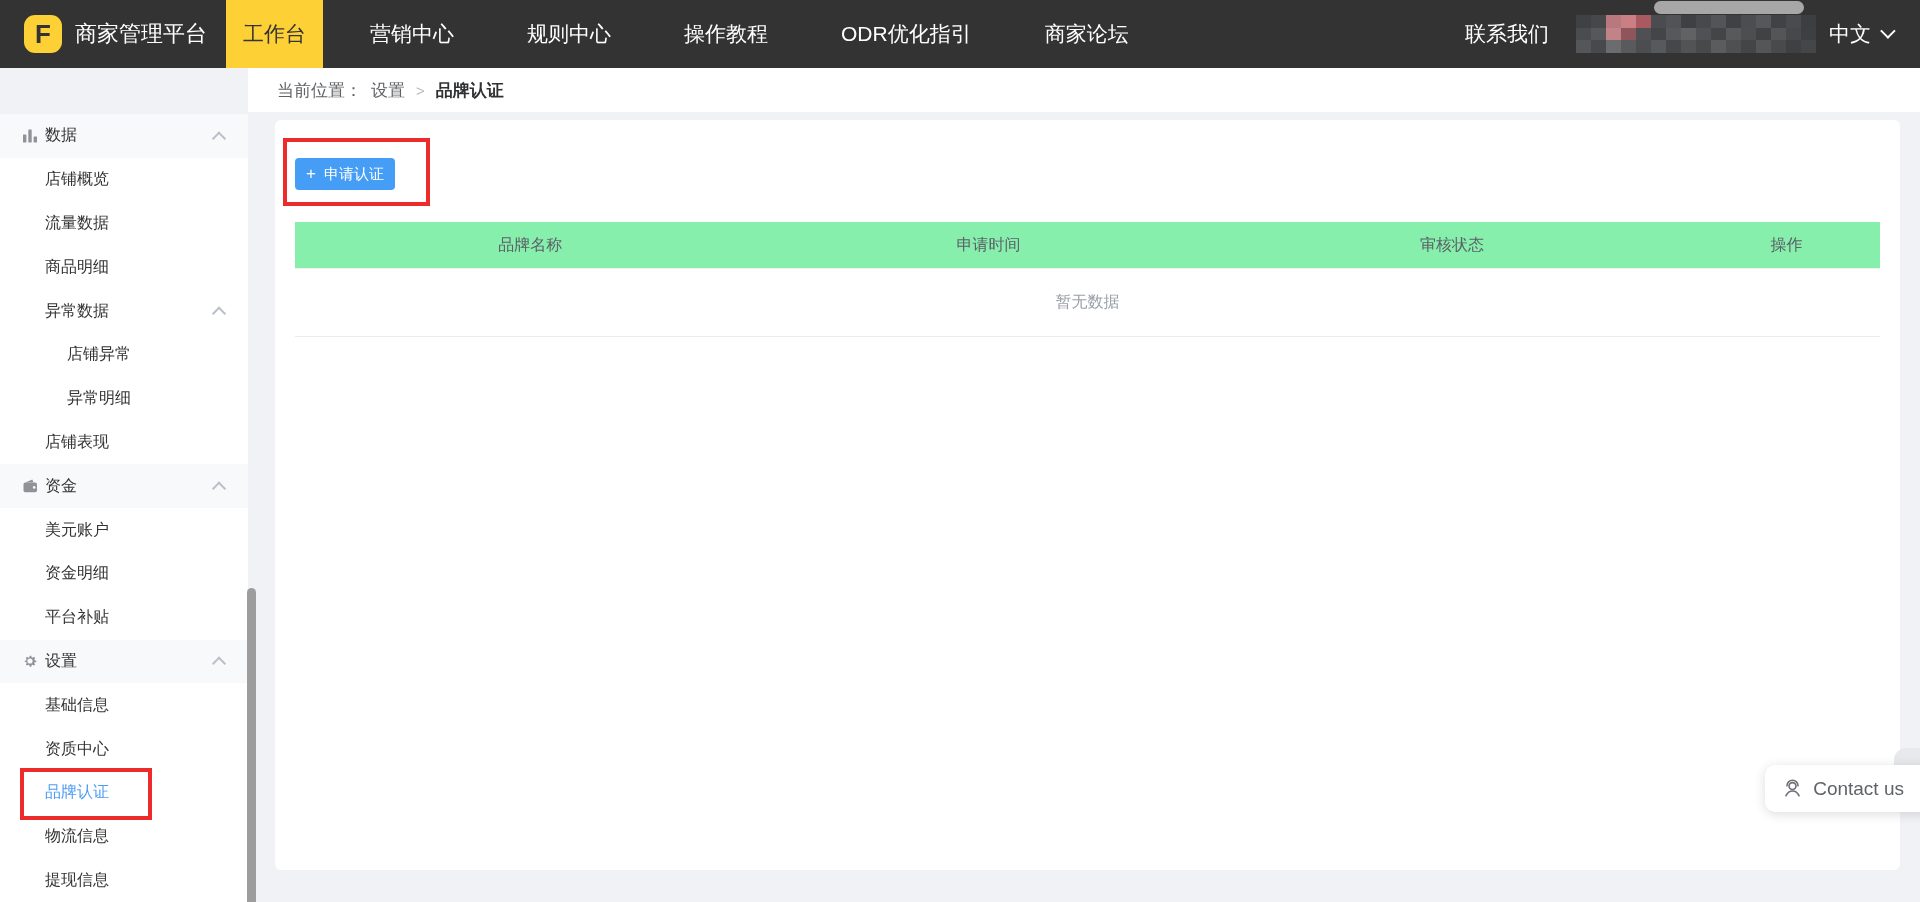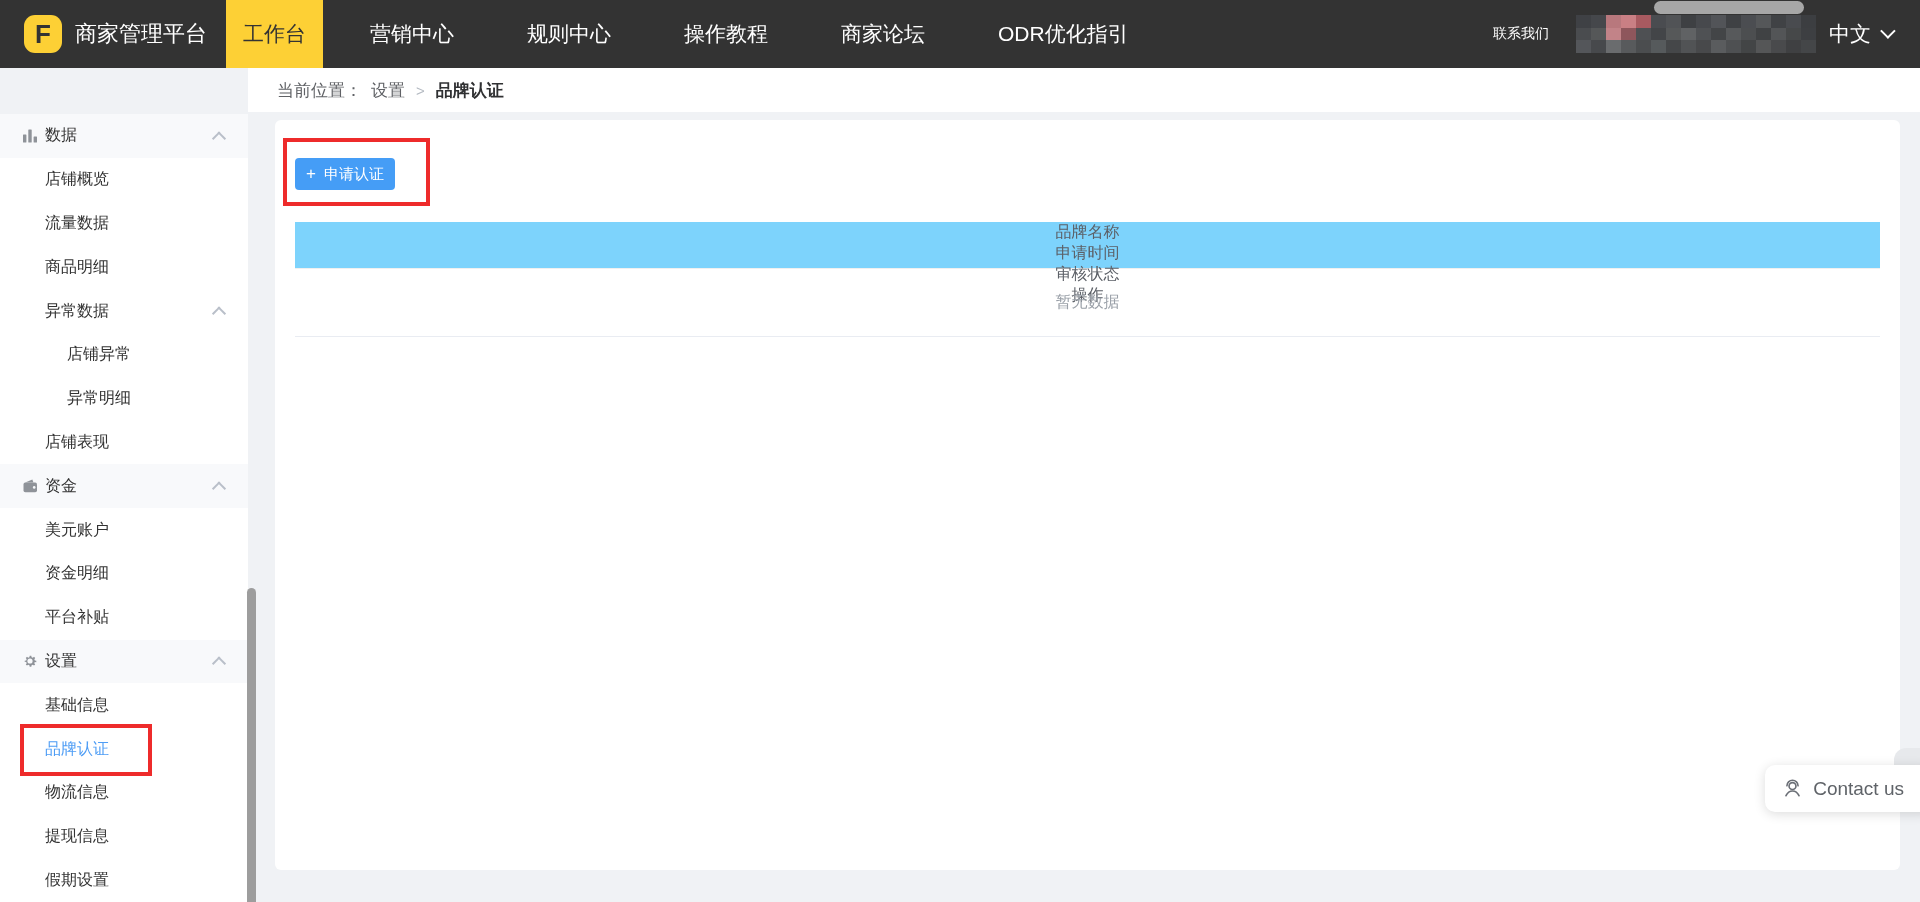--- a/index.html
+++ b/index.html
@@ -21,21 +21,21 @@
   .logo span{font-size:26px;font-weight:bold;color:#333;}
   .nav-title{font-size:22px;margin-left:13px;white-space:nowrap;}
   .nav-tabs{display:flex;height:68px;margin-left:19px;align-items:center;gap:21px;}
   .nav-tab{
     height:68px;display:flex;align-items:center;padding:0 17px;
     font-size:21px;color:#fff;cursor:pointer;white-space:nowrap;
   }
   .nav-tab:not(.active){padding:0 26px;justify-content:flex-end;}
   .nav-tab.active{background:#fdd035;color:#333;}
   .nav-right{margin-left:auto;display:flex;align-items:center;}
-  .contact-link{font-size:14px;white-space:nowrap;cursor:pointer;}
+  .contact-link{font-size:21px;white-space:nowrap;cursor:pointer;}
   .mosaic-wrap{position:relative;width:240px;height:38px;margin:0 13px 0 27px;}
   .mosaic{
     position:absolute;left:0;top:0;width:240px;height:38px;
     display:grid;grid-template-columns:repeat(16,1fr);grid-template-rows:repeat(3,1fr);
   }
   .mosaic div{width:100%;height:100%;}
   .mosaic-bar{
     position:absolute;top:-14px;left:78px;width:150px;height:13px;
     background:#bcbcbc;border-radius:7px;opacity:.85;
   }
@@ -90,21 +90,21 @@
     border:4px solid #ee2b2b;pointer-events:none;
   }
   .apply-btn{
     position:absolute;left:20px;top:38px;width:100px;height:32px;
     background:#459df6;border:none;border-radius:4px;color:#fff;
     display:flex;align-items:center;justify-content:center;gap:8px;
     font-size:15px;cursor:pointer;font-family:inherit;
   }
   .apply-btn .plus{font-size:17px;line-height:1;margin-top:-1px;}
   .table{position:absolute;left:20px;right:20px;top:102px;}
-  .thead{display:flex;height:46px;background:#7dd3fc;align-items:center;border-bottom:1px solid #f0f0f0;flex-direction:column;}
+  .thead{display:flex;height:46px;background:#86efac;align-items:center;border-bottom:1px solid #f0f0f0;}
   .th{text-align:center;font-size:16px;color:#5c6067;}
   .th:nth-child(1){width:29.7%;}
   .th:nth-child(2){width:28.1%;}
   .th:nth-child(3){width:30.4%;}
   .th:nth-child(4){width:11.8%;}
   .empty-row{
     height:67px;border-bottom:1px solid #e9ecf2;
     display:flex;align-items:center;justify-content:center;
     font-size:16px;color:#9aa0a8;
   }
@@ -141,25 +141,25 @@
 
       <div class="nav-tab">
         <span>规则中心</span>
       </div>
 
       <div class="nav-tab">
         <span>操作教程</span>
       </div>
 
       <div class="nav-tab">
+        <span>ODR优化指引</span>
+      </div>
+
+      <div class="nav-tab">
         <span>商家论坛</span>
-      </div>
-
-      <div class="nav-tab">
-        <span>ODR优化指引</span>
       </div>
 
   </div>
 
   <div class="nav-right">
     <span class="contact-link">联系我们</span>
     <div class="mosaic-wrap">
       <div class="mosaic-bar"></div>
       <div class="mosaic" id="mosaic">
           <div style="background: rgb(63, 65, 69);"></div>
@@ -311,20 +311,25 @@
       <span class="side-caret"></span>
 
     </div>
 
     <div class="side-row item">
 
       <span class="side-label">基础信息</span>
 
     </div>
 
+    <div class="side-row item">
+
+      <span class="side-label">资质中心</span>
+
+    </div>
 
     <div class="side-row item active">
 
       <span class="side-label">品牌认证</span>
 
       <span class="side-annotation"></span>
     </div>
 
     <div class="side-row item">
 

